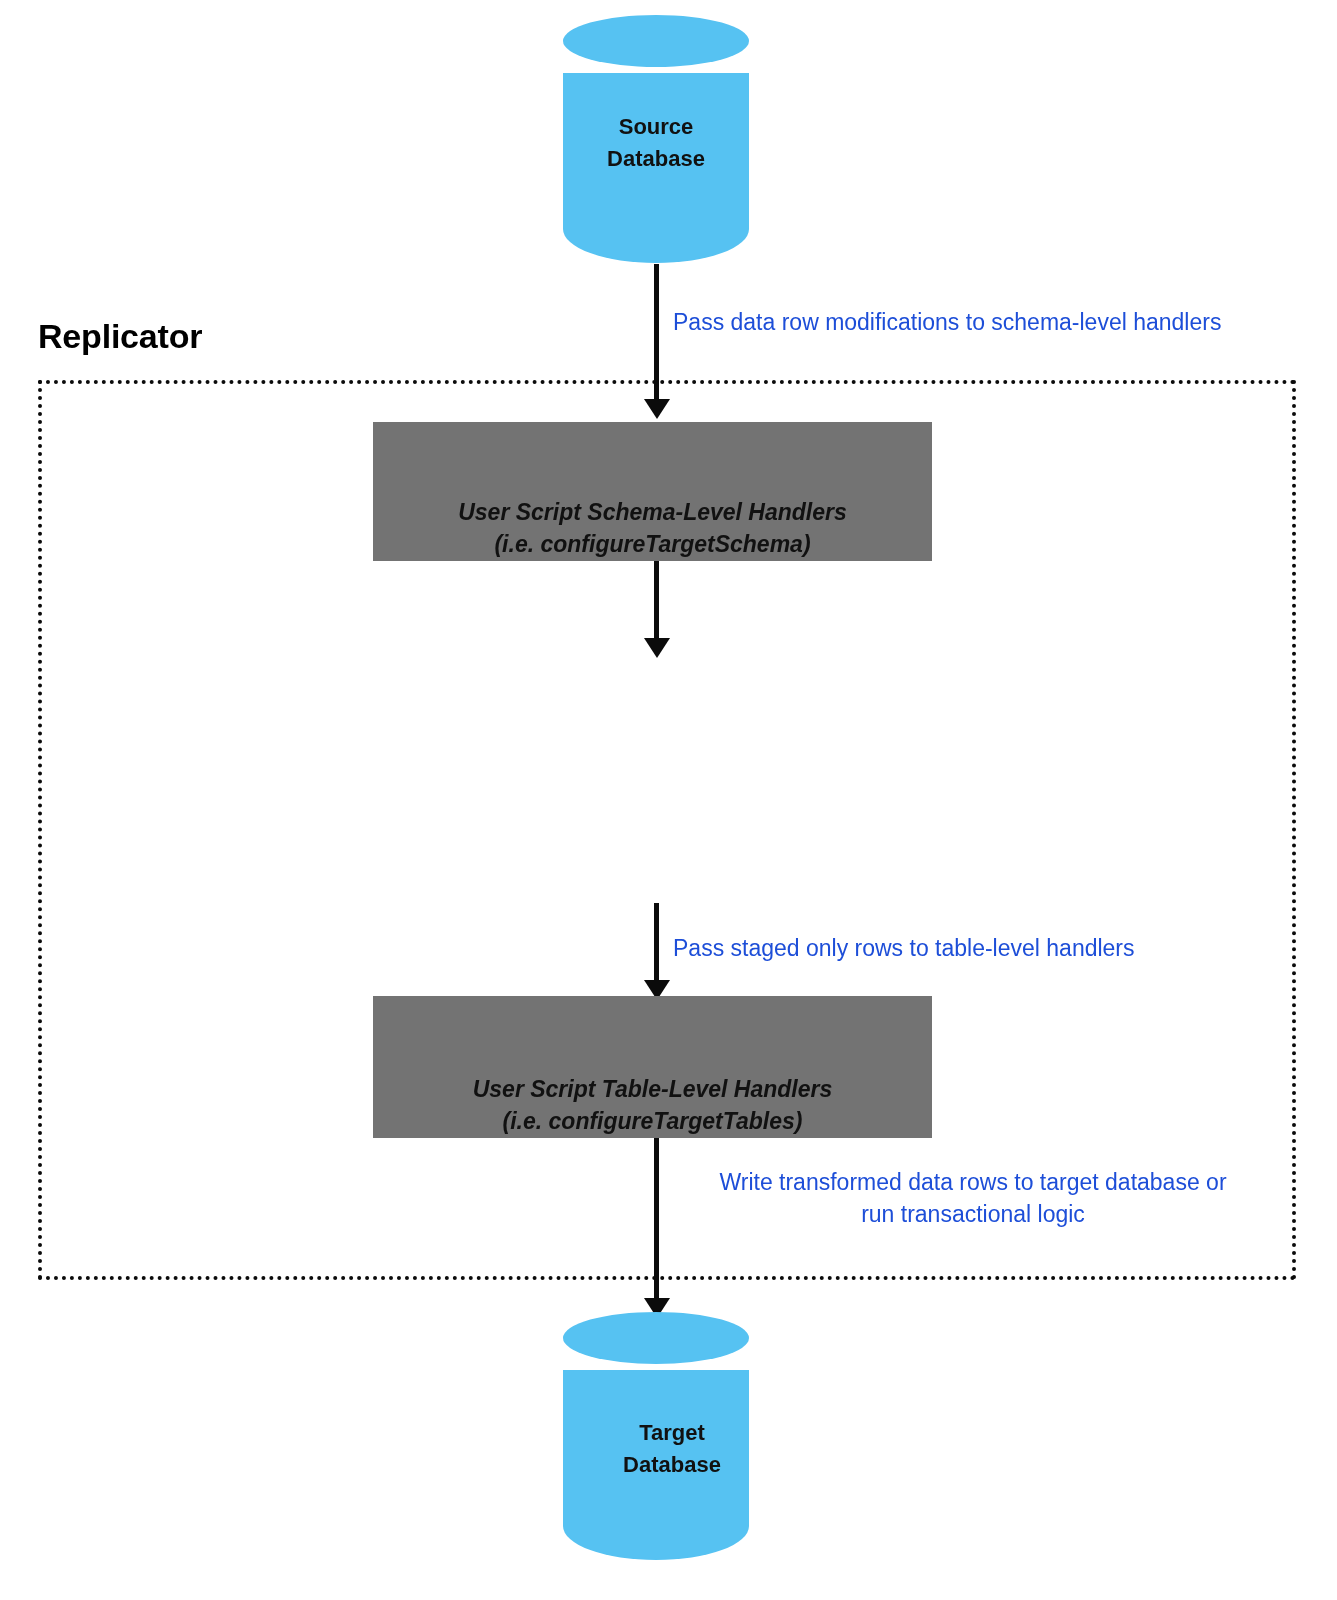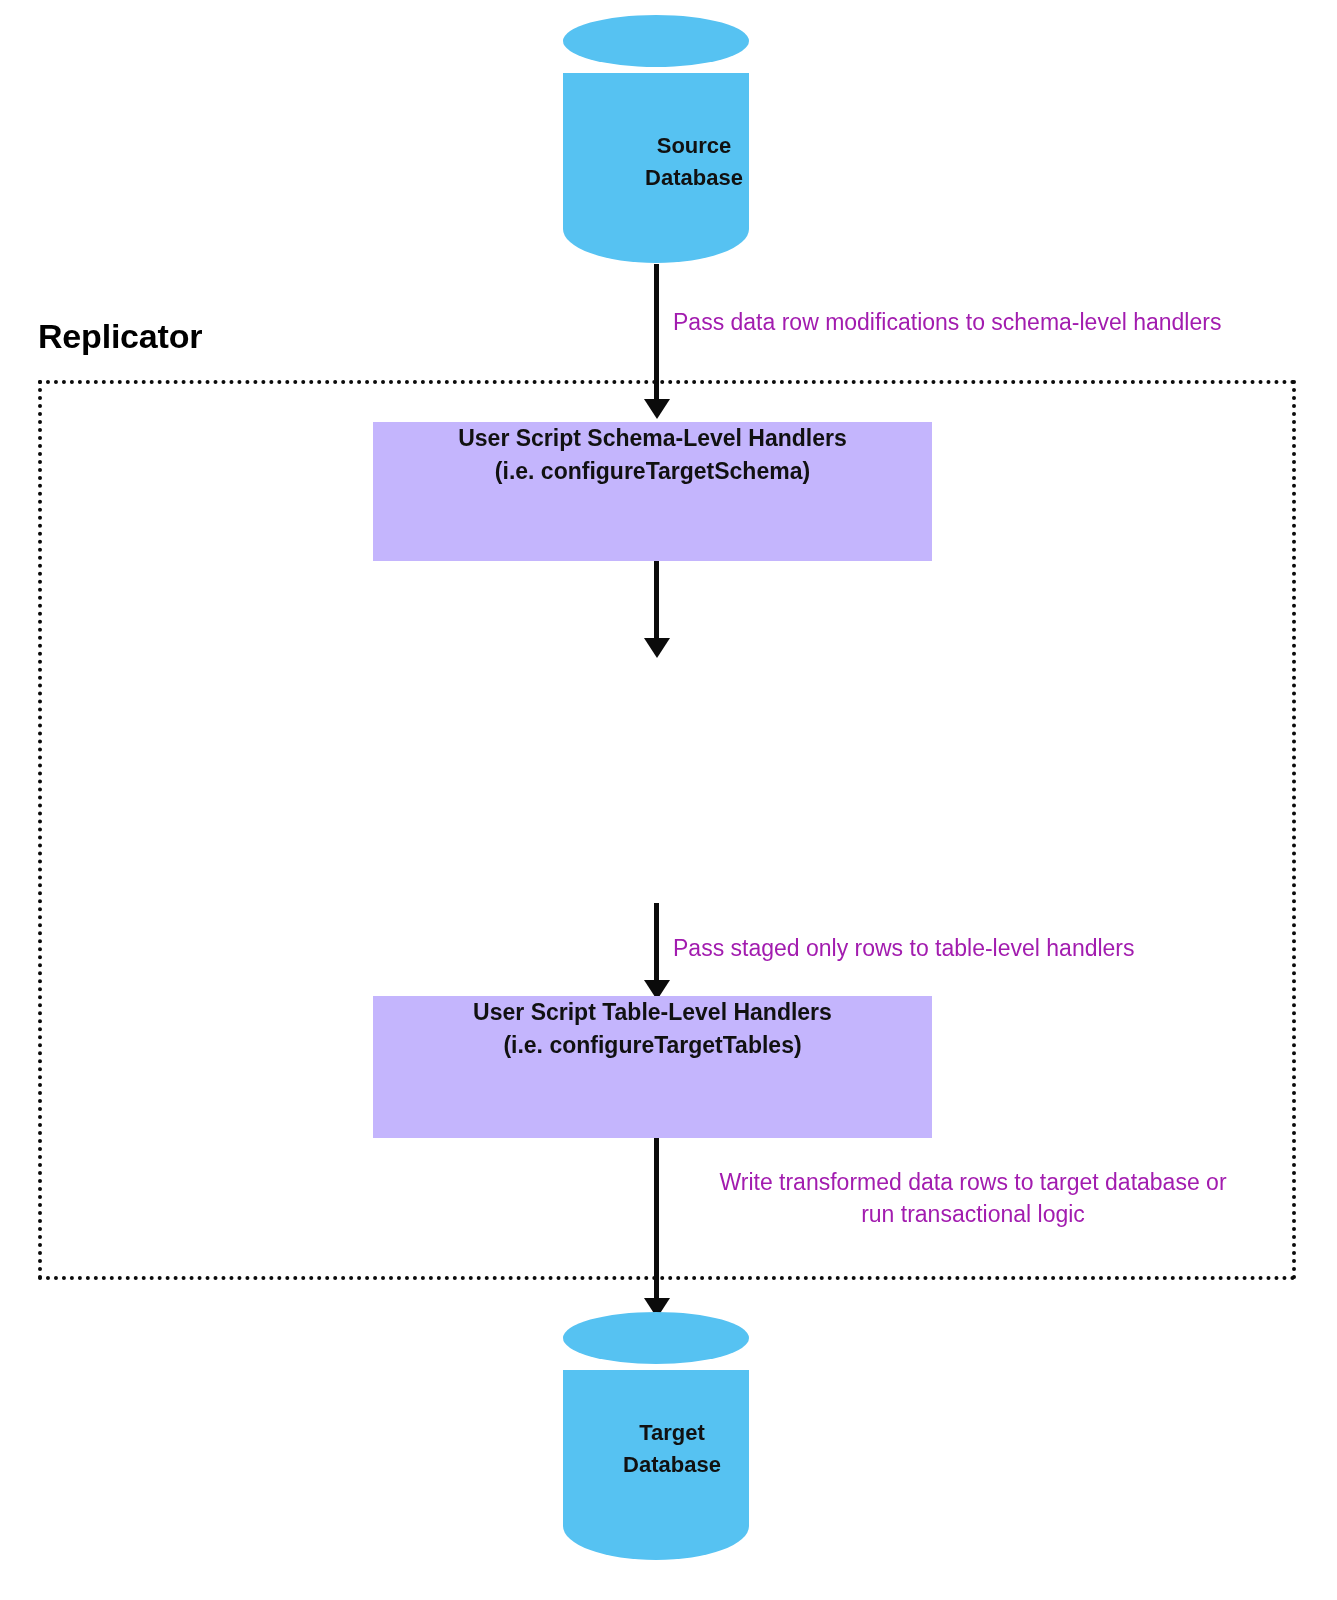--- a/index.html
+++ b/index.html
@@ -73,25 +73,26 @@
     font-size: 22px;
     font-weight: bold;
     line-height: 1.45;
     color: #111111;
     z-index: 3;
   }
 
   
   .process-box {
     position: absolute;
-    background: #c4b5fd;
+    background: #737373;
     display: flex;
-    align-items: flex-start;
+    align-items: flex-end;
     justify-content: center;
     text-align: center;
+    font-style: italic;
   }
   .process-box .box-text {
     font-size: 23px;
     font-weight: bold;
     line-height: 1.42;
     color: #111111;
     padding: 0 12px;
   }
 
   
@@ -114,42 +115,42 @@
     border-left: 13px solid transparent;
     border-right: 13px solid transparent;
     border-top: 20px solid #0b0b0b;
   }
 
   
   .arrow-label {
     position: absolute;
     font-size: 23px;
     line-height: 1.4;
-    color: #a21caf;
+    color: #1d4ed8;
     white-space: pre-line;
   }
   .arrow-label.centered {
     text-align: center;
   }
   .arrow-label.leftal {
     text-align: left;
   }
 </style>
 </head>
 <body>
 
 <div id="canvas">
 
   <div class="replicator-title">Replicator</div>
   <div class="replicator-box"></div>
 
   <div class="cylinder" style="left:563px; top:15px; height:250px;">
     <div class="cyl-body" style="height:190px;"></div>
     <div class="cyl-top"></div>
-    <div class="cyl-label" style="top:115px; white-space: pre-line; padding-left: 38px;">Source
+    <div class="cyl-label" style="top:96px; white-space: pre-line;">Source
 Database</div>
   </div>
 
   <div class="arrow" style="left:644px; top:264px; height:155px;">
     <div class="arrow-shaft" style="height:138px;"></div>
     <div class="arrow-head" style="top:135px;"></div>
   </div>
   <div class="arrow-label leftal" style="left:673px; top:306px; width:640px;">Pass data row modifications to schema-level handlers</div>
 
   <div class="process-box" style="left:373px; top:422px; width:559px; height:139px;">

